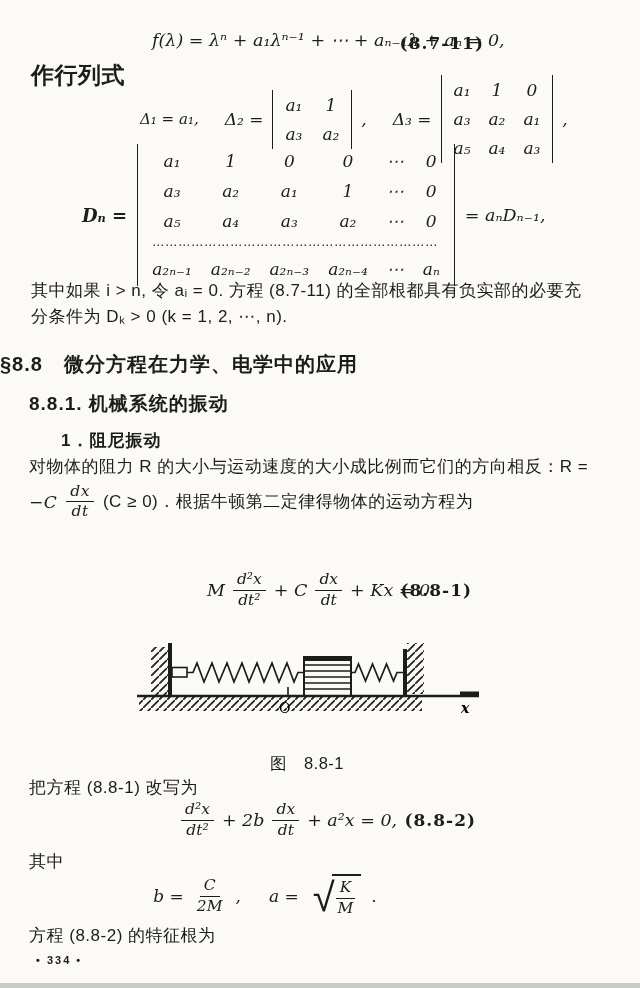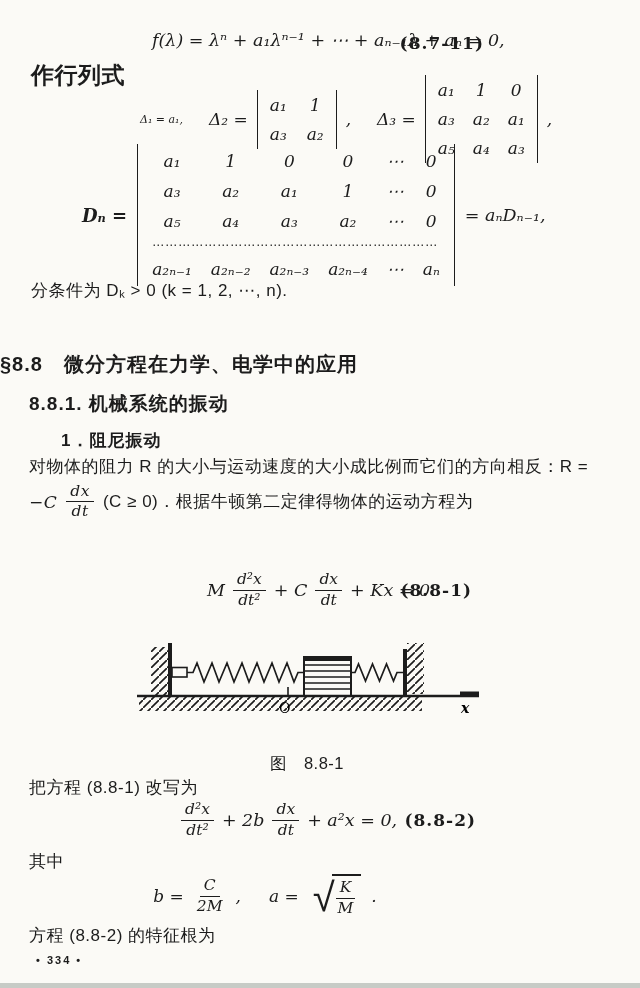--- a/index.html
+++ b/index.html
@@ -68,21 +68,21 @@
 <body>
 
 <div class="eqrow" style="top:30px; height:26px;">
   <span class="math" style="margin-left:152px; font-size:17.5px;">f(λ) = λⁿ + a₁λⁿ⁻¹ + ⋯ + aₙ₋₁λ + aₙ = 0,</span>
   <span class="eqnum" style="right:68px;text-align:right;">(8.7-11)</span>
 </div>
 
 <div class="abs cjk" style="top:60px; left:31px; font-size:23px; font-weight:bold;">作行列式</div>
 
 <div class="abs" style="top:86px; left:140px; height:66px; display:flex; align-items:center; gap:26px;">
-  <span class="math" style="font-size:11px;">Δ₁ = a₁,</span>
+  <span class="math" style="font-size:15px;">Δ₁ = a₁,</span>
 
   <span class="detgroup">
     <span class="math">Δ₂ =</span>
     <span class="det det2">
       <span>a₁</span>
       <span>1</span>
       <span>a₃</span>
       <span>a₂</span>
     </span>
     <span class="math">,</span>
@@ -131,20 +131,21 @@
     <span>a₂ₙ₋₂</span>
     <span>a₂ₙ₋₃</span>
     <span>a₂ₙ₋₄</span>
     <span>⋯</span>
     <span>aₙ</span>
   </span>
   <span class="math" style="font-size:17.5px;">= aₙDₙ₋₁,</span>
 </div>
 
 <div class="abs cjk" style="top:278px; left:31px; width:584px;">
+  <div class="bodyline">其中如果 i &gt; n, 令 aᵢ = 0. 方程 (8.7-11) 的全部根都具有负实部的必要充</div>
   <div class="bodyline">分条件为 Dₖ &gt; 0 (k = 1, 2, ⋯, n).</div>
 </div>
 
 <div class="abs heading1 cjk" style="top:351px; left:0; right:128px;">§8.8　微分方程在力学、电学中的应用</div>
 
 <div class="abs heading2 cjk" style="top:391px; left:29px;">8.8.1. 机械系统的振动</div>
 
 <div class="abs heading3 cjk" style="top:429px; left:61px;">1．阻尼振动</div>
 
 <div class="abs cjk" style="top:454px; left:29px; width:586px;">

